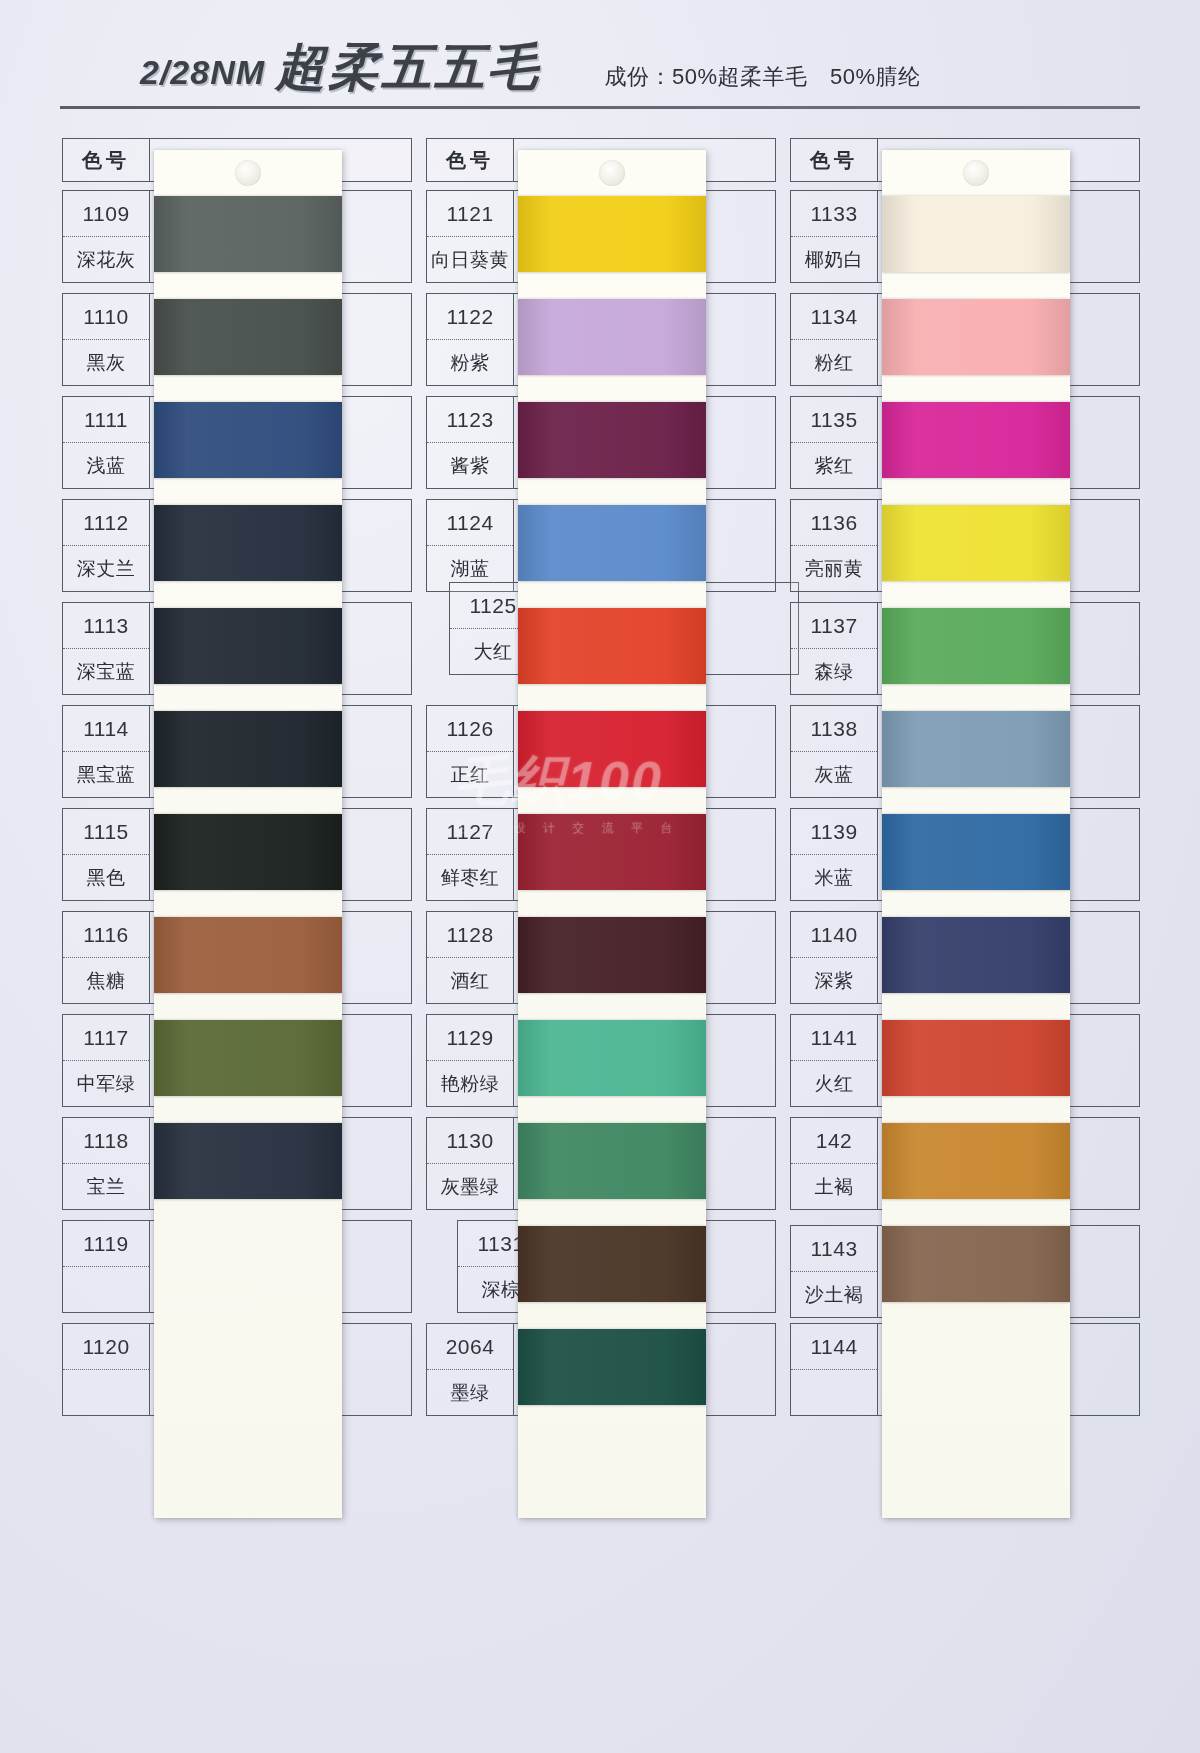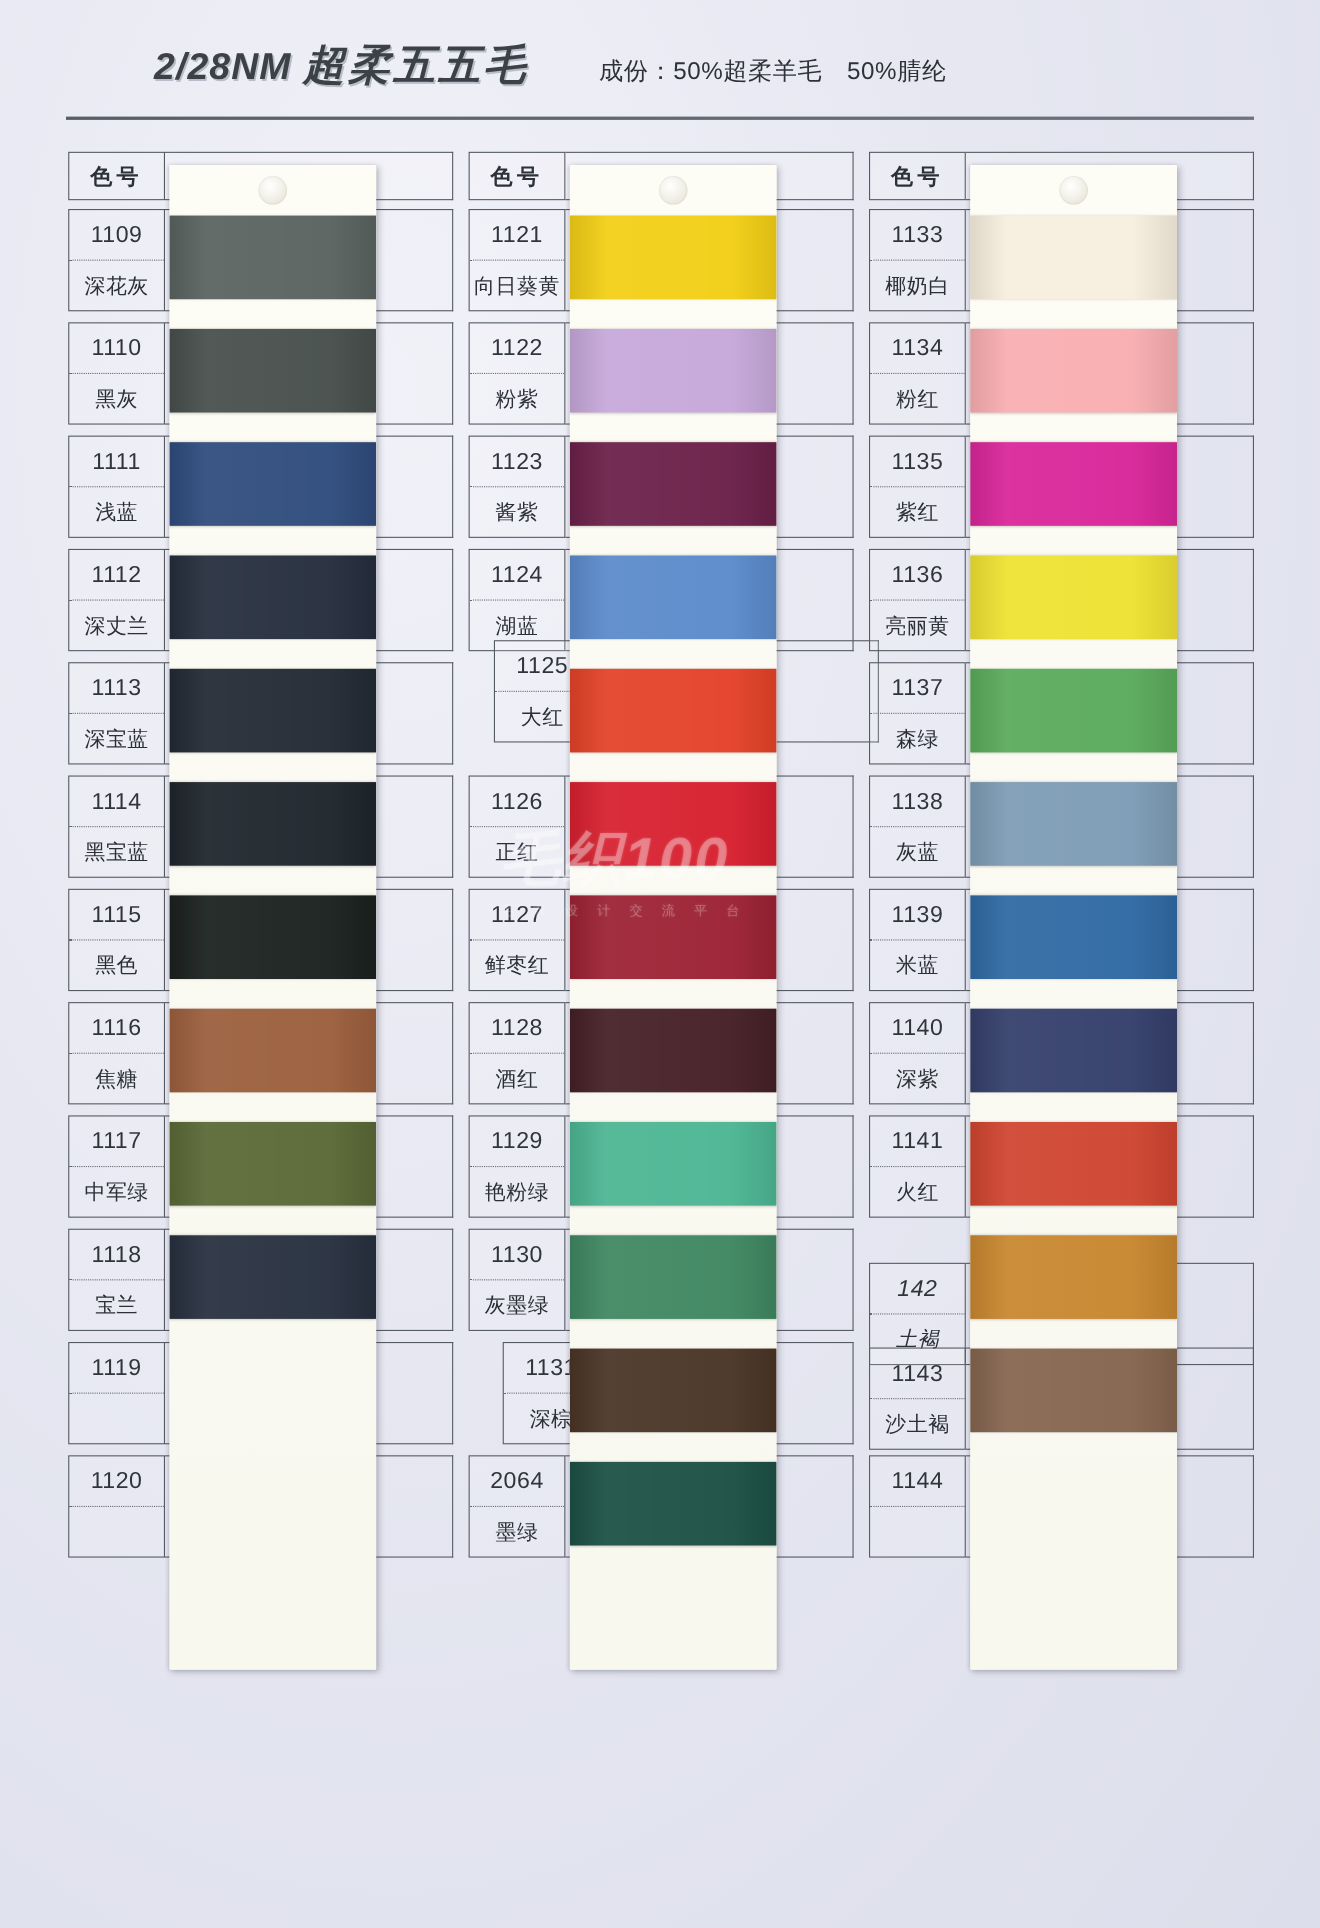--- a/index.html
+++ b/index.html
@@ -24,21 +24,21 @@
     padding-left: 80px;
   }
   .main-title {
     font-weight: 700; font-style: italic;
     font-size: 34px; letter-spacing: 1px;
     color: #3c4148;
     text-shadow: 1.5px 1.5px 0 #b9bdc9;
     white-space: nowrap;
   }
   .main-title .nm { font-family: "Liberation Sans", sans-serif; }
-  .main-title .cn { font-size: 38px; letter-spacing: 3px; }
+  .main-title .cn { font-size: 50px; letter-spacing: 3px; }
   .composition {
     font-size: 22px; color: #2d3138; white-space: nowrap;
     letter-spacing: 0.5px;
   }
   .rule {
     position: absolute; left: 0; top: 72px; width: 1080px; height: 3px;
     background: linear-gradient(90deg,#585e68,#6d727c);
   }
   
   .columns {
@@ -465,21 +465,21 @@
             <div class="swatch-box"></div>
           </div>
           <div class="lrow" style="top: 876px;">
             <div class="code-box">
               <div class="code-val">1141</div>
               <div class="code-sep"></div>
               <div class="code-name">火红</div>
             </div>
             <div class="swatch-box"></div>
           </div>
-          <div class="lrow" style="top: 1010px; font-style: italic;">
+          <div class="lrow" style="top: 979px;">
             <div class="code-box">
               <div class="code-val">142</div>
               <div class="code-sep"></div>
               <div class="code-name">土褐</div>
             </div>
             <div class="swatch-box"></div>
           </div>
           <div class="lrow" style="top: 1082px; align-items: center;">
             <div class="code-box">
               <div class="code-val">1143</div>

